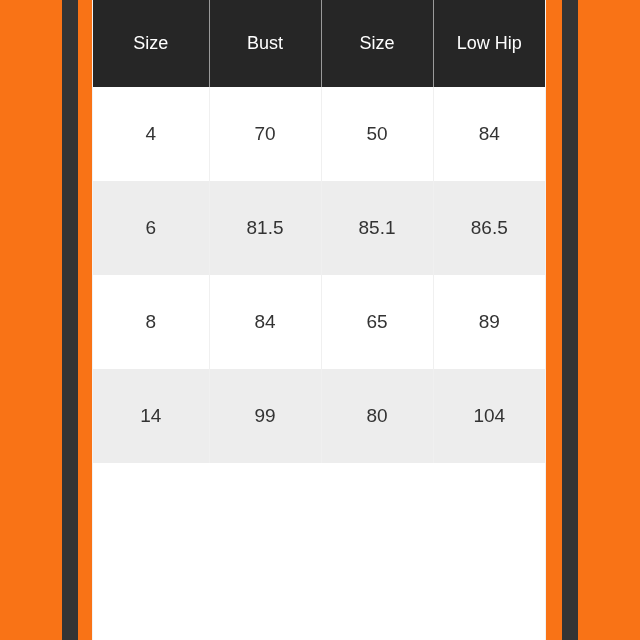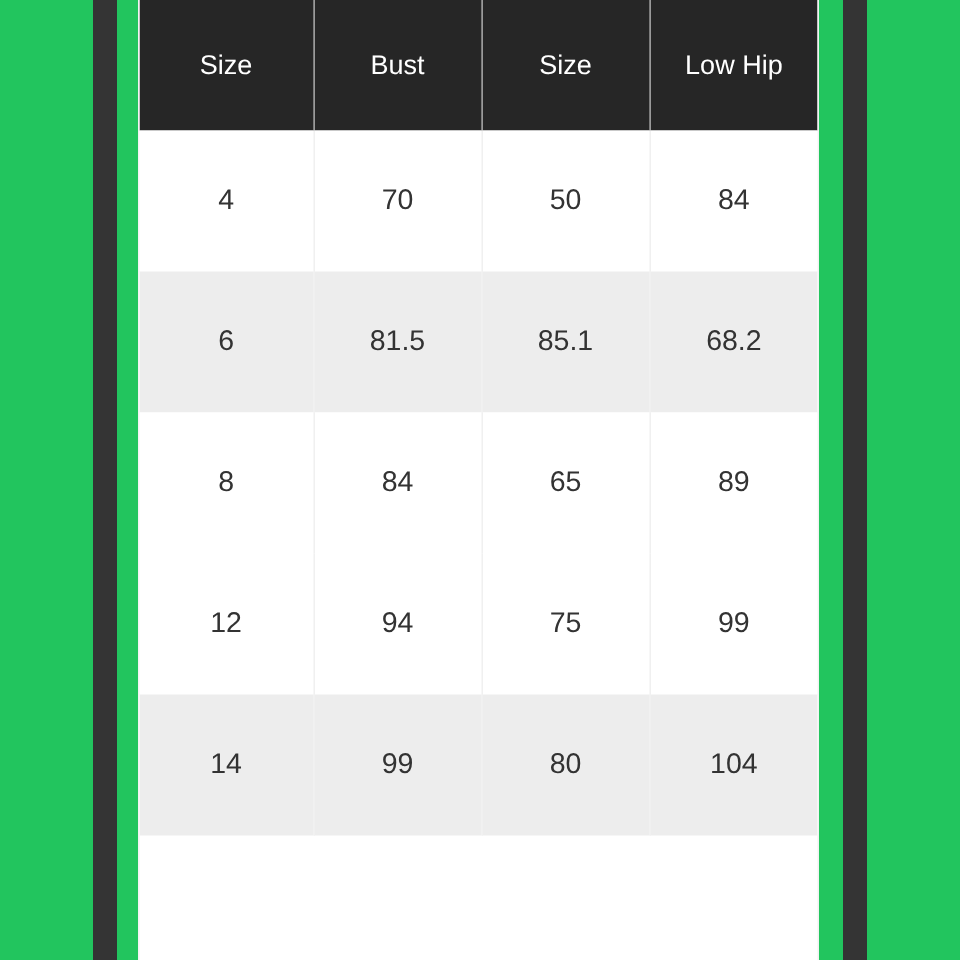--- a/index.html
+++ b/index.html
@@ -9,21 +9,21 @@
     height: 640px;
     overflow: hidden;
     background: #ffffff;
     font-family: "Liberation Sans", sans-serif;
   }
 
   #root {
     position: relative;
     width: 640px;
     height: 640px;
-    background: #22c55e;
+    background: #f97316;
   }
 
   
   .frame-bar {
     position: absolute;
     top: 0;
     height: 640px;
     width: 16px;
     background: #343434;
   }
@@ -111,33 +111,27 @@
         <tr class="row-odd">
           <td>4</td>
           <td>70</td>
           <td>50</td>
           <td>84</td>
         </tr>
         <tr class="row-even">
           <td>6</td>
           <td>81.5</td>
           <td>85.1</td>
-          <td>68.2</td>
+          <td>86.5</td>
         </tr>
         <tr class="row-odd">
           <td>8</td>
           <td>84</td>
           <td>65</td>
           <td>89</td>
-        </tr>
-        <tr class="row-odd">
-          <td>12</td>
-          <td>94</td>
-          <td>75</td>
-          <td>99</td>
         </tr>
         <tr class="row-even">
           <td>14</td>
           <td>99</td>
           <td>80</td>
           <td>104</td>
         </tr>
       </tbody>
     </table>
   </div>

